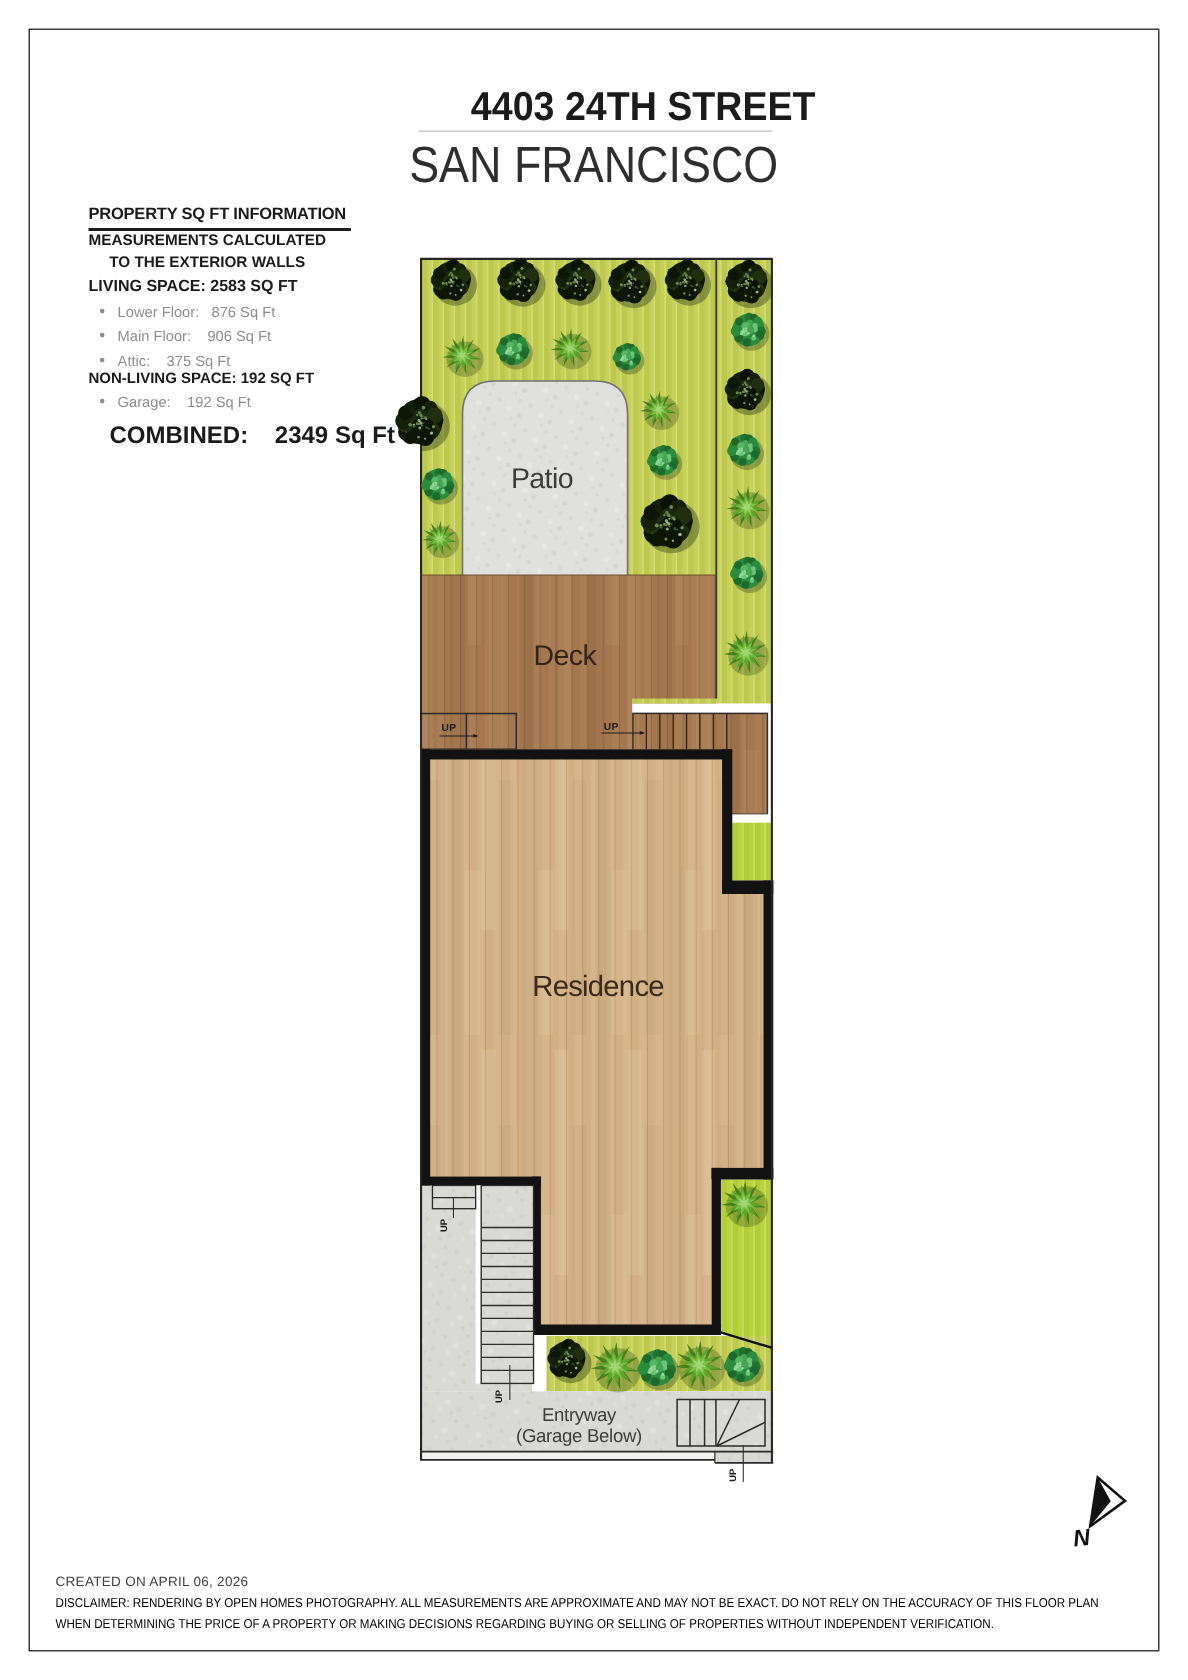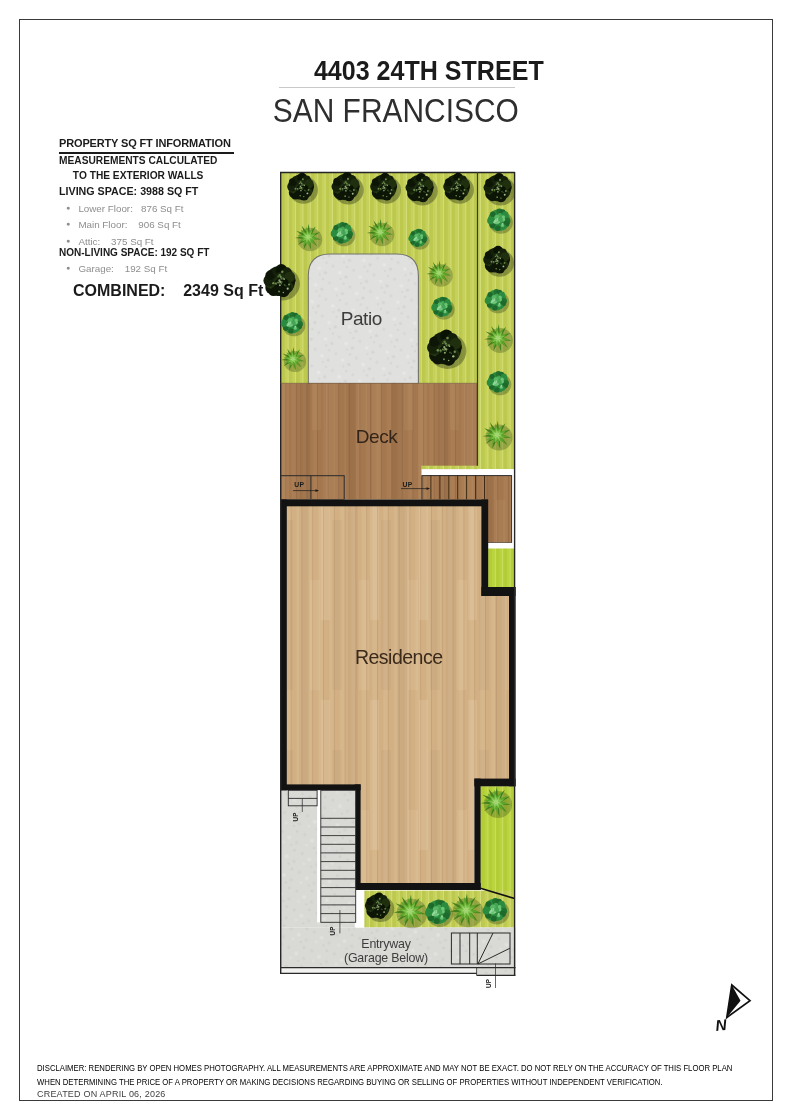--- a/index.html
+++ b/index.html
@@ -442,27 +442,27 @@
 <div class="abs" style="left:279px;top:87px;width:236px;height:1px;background:#c9c9c9;"></div>
 
 <div class="abs" style="left:0;top:91px;width:792px;text-align:center;font-size:34px;color:#2e2e2e;"><span style="display:inline-block;transform:scaleX(0.88);">SAN FRANCISCO</span></div>
 
 <div class="abs" style="left:59px;top:136.5px;font-size:11px;font-weight:bold;letter-spacing:-0.15px;color:#1b1b1b;">PROPERTY SQ FT INFORMATION</div>
 
 <div class="abs" style="left:59px;top:152.4px;width:175px;height:1.6px;background:#1b1b1b;"></div>
 
 <div class="abs" style="left:59px;top:154.3px;font-size:10.2px;font-weight:bold;color:#1b1b1b;line-height:14.3px;text-align:center;">MEASUREMENTS CALCULATED<br>TO THE EXTERIOR WALLS</div>
 
-<div class="abs" style="left:59px;top:185.2px;font-size:10.7px;font-weight:bold;color:#1b1b1b;">LIVING SPACE: 3988 SQ FT</div>
+<div class="abs" style="left:59px;top:185.2px;font-size:10.7px;font-weight:bold;color:#1b1b1b;">LIVING SPACE: 2583 SQ FT</div>
 
 <div class="abs" style="left:66px;top:199.7px;font-size:9.8px;color:#8e8e8e;line-height:15.4px;"><span style="font-size:7px;vertical-align:2px;">●</span>&nbsp;&nbsp;&nbsp;Lower Floor:&nbsp;&nbsp;&nbsp;876 Sq Ft<br><span style="font-size:7px;vertical-align:2px;">●</span>&nbsp;&nbsp;&nbsp;Main Floor:&nbsp;&nbsp;&nbsp;&nbsp;906 Sq Ft<br><span style="font-size:7px;vertical-align:2px;">●</span>&nbsp;&nbsp;&nbsp;Attic:&nbsp;&nbsp;&nbsp;&nbsp;375 Sq Ft</div>
 
 <div class="abs" style="left:59px;top:247.3px;font-size:10px;font-weight:bold;color:#1b1b1b;">NON-LIVING SPACE: 192 SQ FT</div>
 
 <div class="abs" style="left:66px;top:262.8px;font-size:9.8px;color:#8e8e8e;"><span style="font-size:7px;vertical-align:2px;">●</span>&nbsp;&nbsp;&nbsp;Garage:&nbsp;&nbsp;&nbsp;&nbsp;192 Sq Ft</div>
 
 <div class="abs" style="left:73px;top:282.1px;font-size:16px;font-weight:bold;color:#1b1b1b;">COMBINED:&nbsp;&nbsp;&nbsp;&nbsp;2349 Sq Ft</div>
 
-<div class="abs" style="left:37px;top:1049.2px;font-size:9px;letter-spacing:0.2px;color:#3f3f3f;white-space:nowrap;margin-top:40px;">CREATED ON APRIL 06, 2026</div>
+<div class="abs" style="left:37px;top:1049.2px;font-size:9px;letter-spacing:0.2px;color:#3f3f3f;white-space:nowrap;">CREATED ON APRIL 06, 2026</div>
 
 <div class="abs" style="left:37px;top:1063.4px;font-size:8.6px;color:#000;white-space:nowrap;transform:scaleX(0.9);transform-origin:left top;">DISCLAIMER: RENDERING BY OPEN HOMES PHOTOGRAPHY. ALL MEASUREMENTS ARE APPROXIMATE AND MAY NOT BE EXACT. DO NOT RELY ON THE ACCURACY OF THIS FLOOR PLAN</div>
 
 <div class="abs" style="left:37px;top:1077.4px;font-size:8.6px;color:#000;white-space:nowrap;transform:scaleX(0.9);transform-origin:left top;">WHEN DETERMINING THE PRICE OF A PROPERTY OR MAKING DECISIONS REGARDING BUYING OR SELLING OF PROPERTIES WITHOUT INDEPENDENT VERIFICATION.</div>
 
 </body></html>

